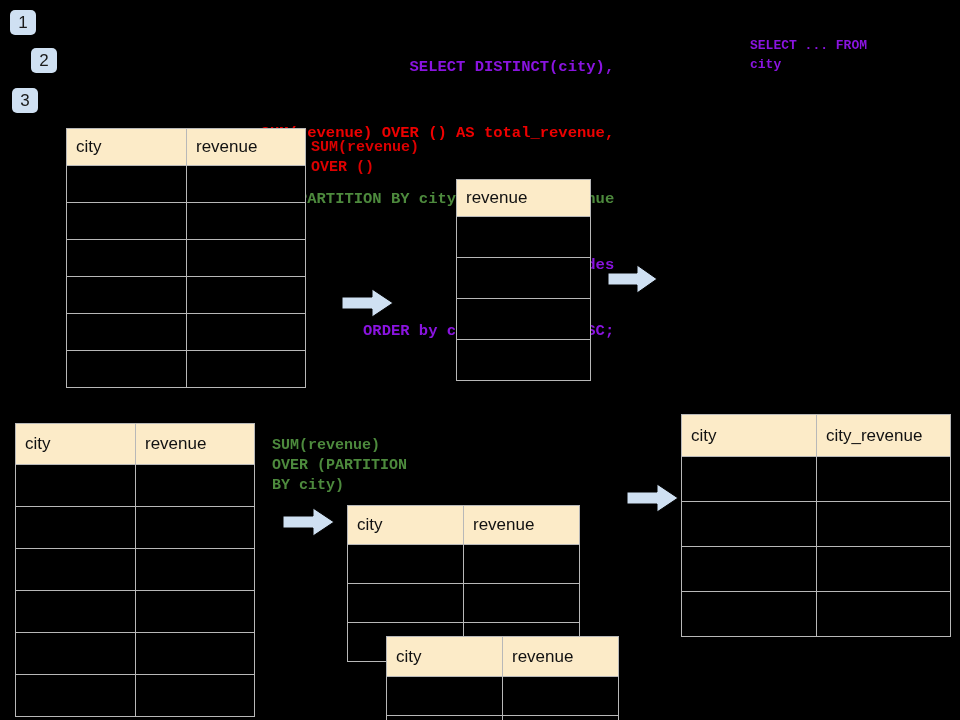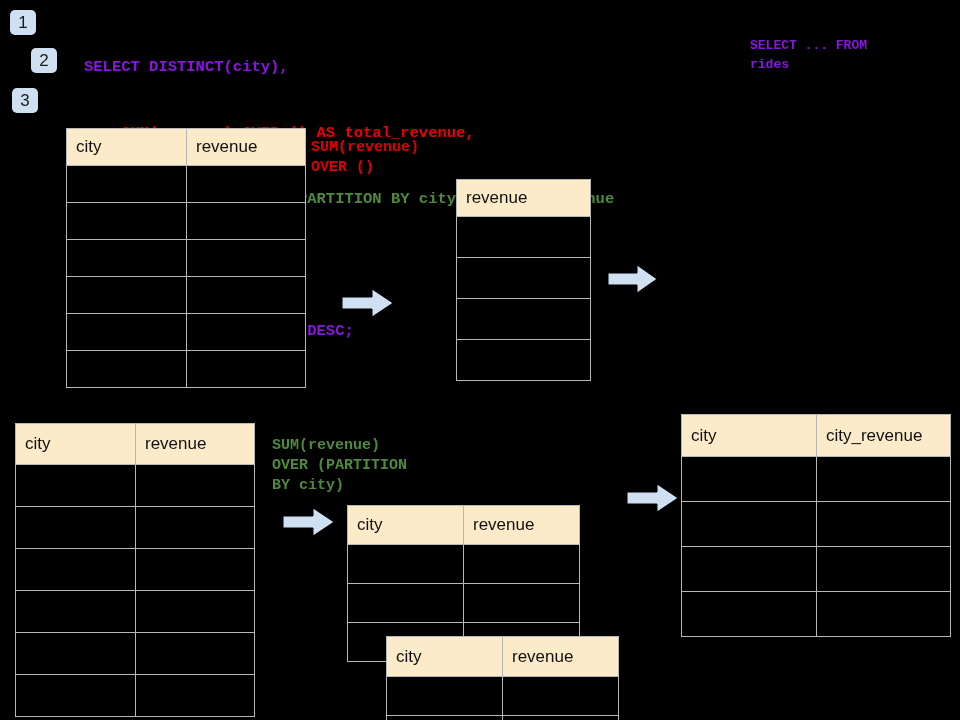--- a/index.html
+++ b/index.html
@@ -33,21 +33,21 @@
   
   .sql-block {
     position: absolute;
     font-family: "Liberation Mono", monospace;
     font-size: 15.5px;
     line-height: 22px;
     white-space: pre;
     font-weight: bold;
     letter-spacing: 0px;
   }
-  .sql-line { white-space: pre; }
+  .sql-line { white-space: pre; text-align: right; }
   .c-purple { color: #8a14e0; }
   .c-red    { color: #ee0000; }
   .c-green  { color: #4d8a3d; }
 
   .note {
     position: absolute;
     font-family: "Liberation Mono", monospace;
     font-weight: bold;
     white-space: pre;
     line-height: 20px;
@@ -99,21 +99,21 @@
 
   <div class="sql-block" style="left:84px; top:12px;">
     <div class="sql-line c-purple">SELECT DISTINCT(city),</div>
     <div class="sql-line c-red">    SUM(revenue) OVER () AS total_revenue,</div>
     <div class="sql-line c-green">    SUM(revenue) OVER (PARTITION BY city) as city_revenue</div>
     <div class="sql-line c-purple">  FROM rides</div>
     <div class="sql-line c-purple">  ORDER by city_revenue DESC;</div>
   </div>
 
   <div class="note note-small note-purple" style="left:750px; top:36px;">SELECT ... FROM
-rides</div>
+city</div>
 
   <div class="note note-red" style="left:311px; top:138px;">SUM(revenue)
 OVER ()</div>
 
   <div class="note note-green" style="left:272px; top:436px;">SUM(revenue)
 OVER (PARTITION
 BY city)</div>
 
   <table class="tbl" style="left:66px; top:128px; width:239px;">
     <colgroup>

